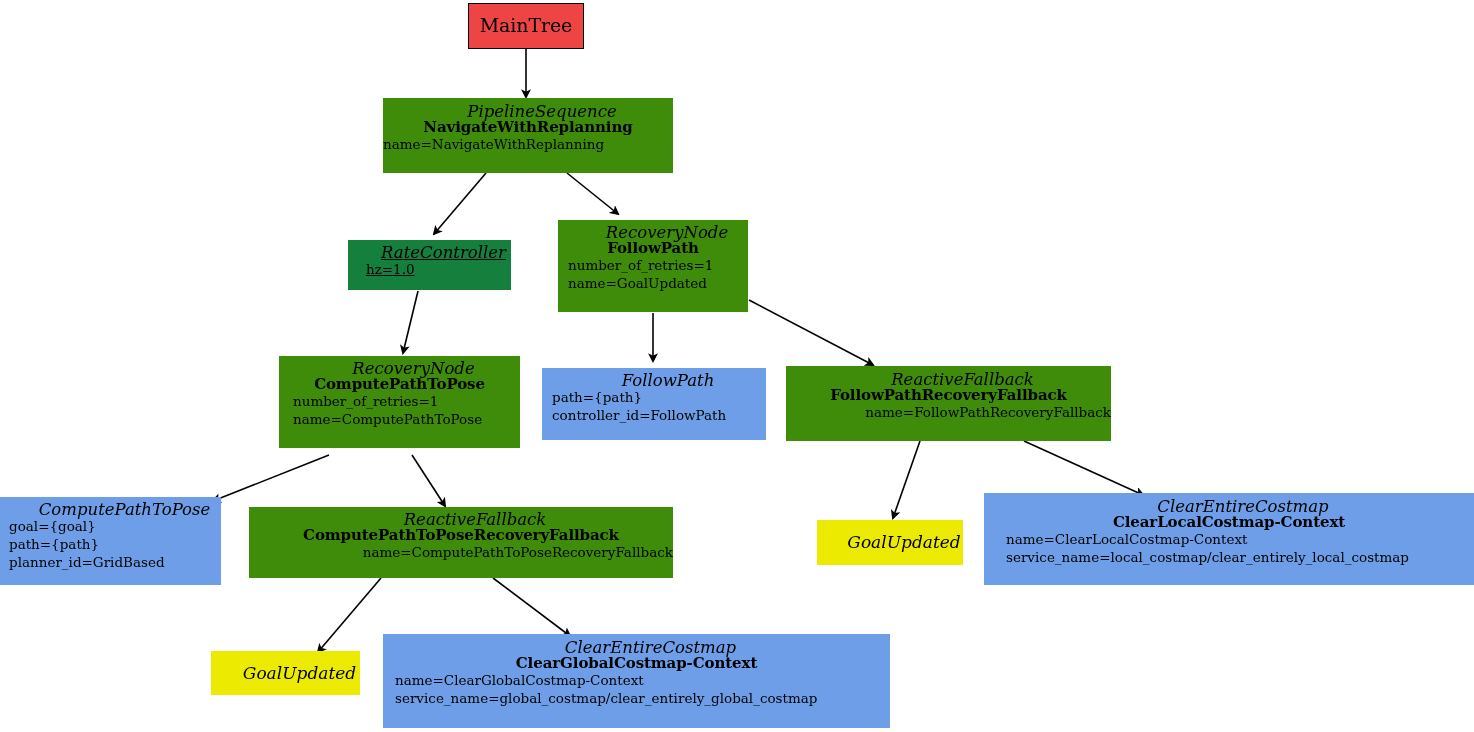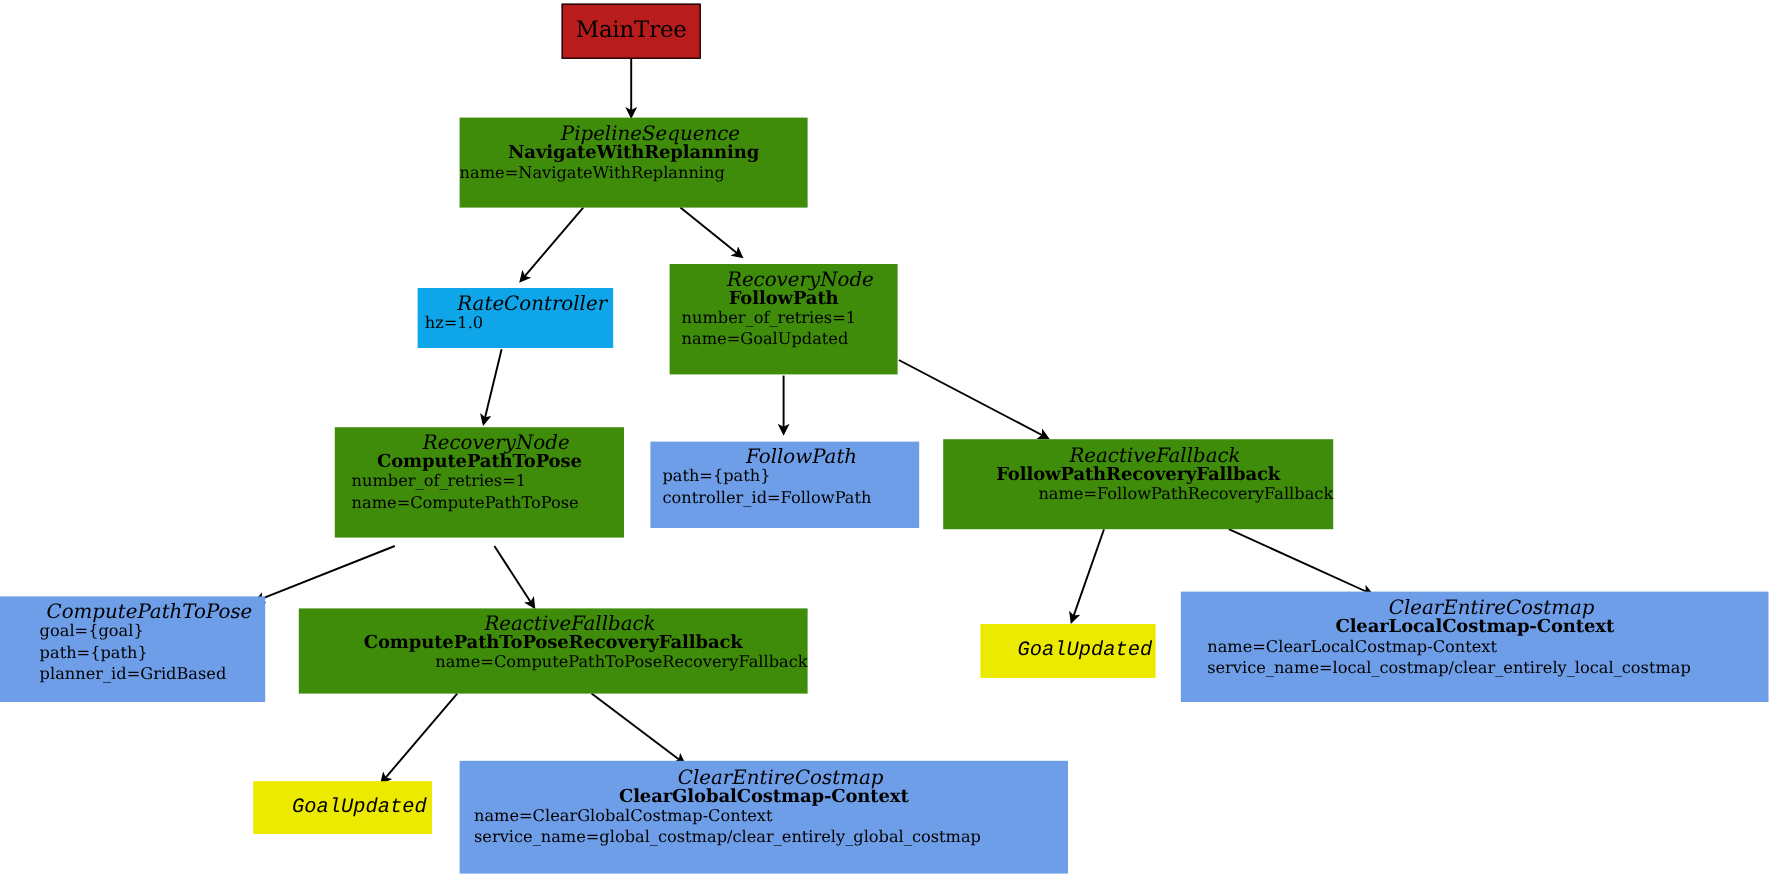--- a/index.html
+++ b/index.html
@@ -42,47 +42,46 @@
     font-weight: bold;
     font-size: 15px;
     white-space: nowrap;
     display: block;
     letter-spacing: -0.1px;
   }
   .node .attrs {
     font-size: 13.5px;
     text-align: left;
     display: block;
-    padding-left: 6px;
+    padding-left: 18px;
     line-height: 1.32;
   }
   .node .attrs span {
     display: block;
     white-space: nowrap;
   }
   .node.root {
-    background: #b91c1c;
+    background: #ef4444;
     border: 1.4px solid #000000;
     display: flex;
     align-items: center;
     justify-content: center;
   }
   .node.root .name {
     font-weight: normal;
     font-size: 19px;
   }
   .node.control { background: #3f8c0b; }
-  .node.decorator { background: #0ea5e9; }
+  .node.decorator { background: #15803d; text-decoration: underline; }
   .node.action { background: #6f9ee8; }
   .node.condition { background: #ecea00; }
   .node.leafonly {
     display: flex;
     align-items: center;
     justify-content: center;
-    font-family: Liberation Mono, monospace;
   }
   .node.leafonly .type { font-size: 17px; }
 </style>
 </head>
 <body>
 
 <div id="canvas">
 
   <svg class="edges" viewBox="0 0 1474 732">
     <defs>
@@ -154,21 +153,21 @@
   <div class="node control" style="left:786px; top:366px; width:325px; height:75px; padding-top:4px;">
     <span class="type">ReactiveFallback</span>
     <span class="name">FollowPathRecoveryFallback</span>
     <span class="attrs" style="text-align:right; padding-left:0;">
       <span>name=FollowPathRecoveryFallback</span>
     </span>
   </div>
 
   <div class="node action" style="left:0px; top:497px; width:221px; height:88px; padding-top:3px;">
     <span class="type">ComputePathToPose</span>
-    <span class="attrs" style="padding-left:9px;margin-left:24px;">
+    <span class="attrs" style="padding-left:9px;">
       <span>goal={goal}</span>
       <span>path={path}</span>
       <span>planner_id=GridBased</span>
     </span>
   </div>
 
   <div class="node control" style="left:249px; top:507px; width:424px; height:71px; padding-top:3px;">
     <span class="type">ReactiveFallback</span>
     <span class="name">ComputePathToPoseRecoveryFallback</span>
     <span class="attrs" style="text-align:right; padding-left:0;">

